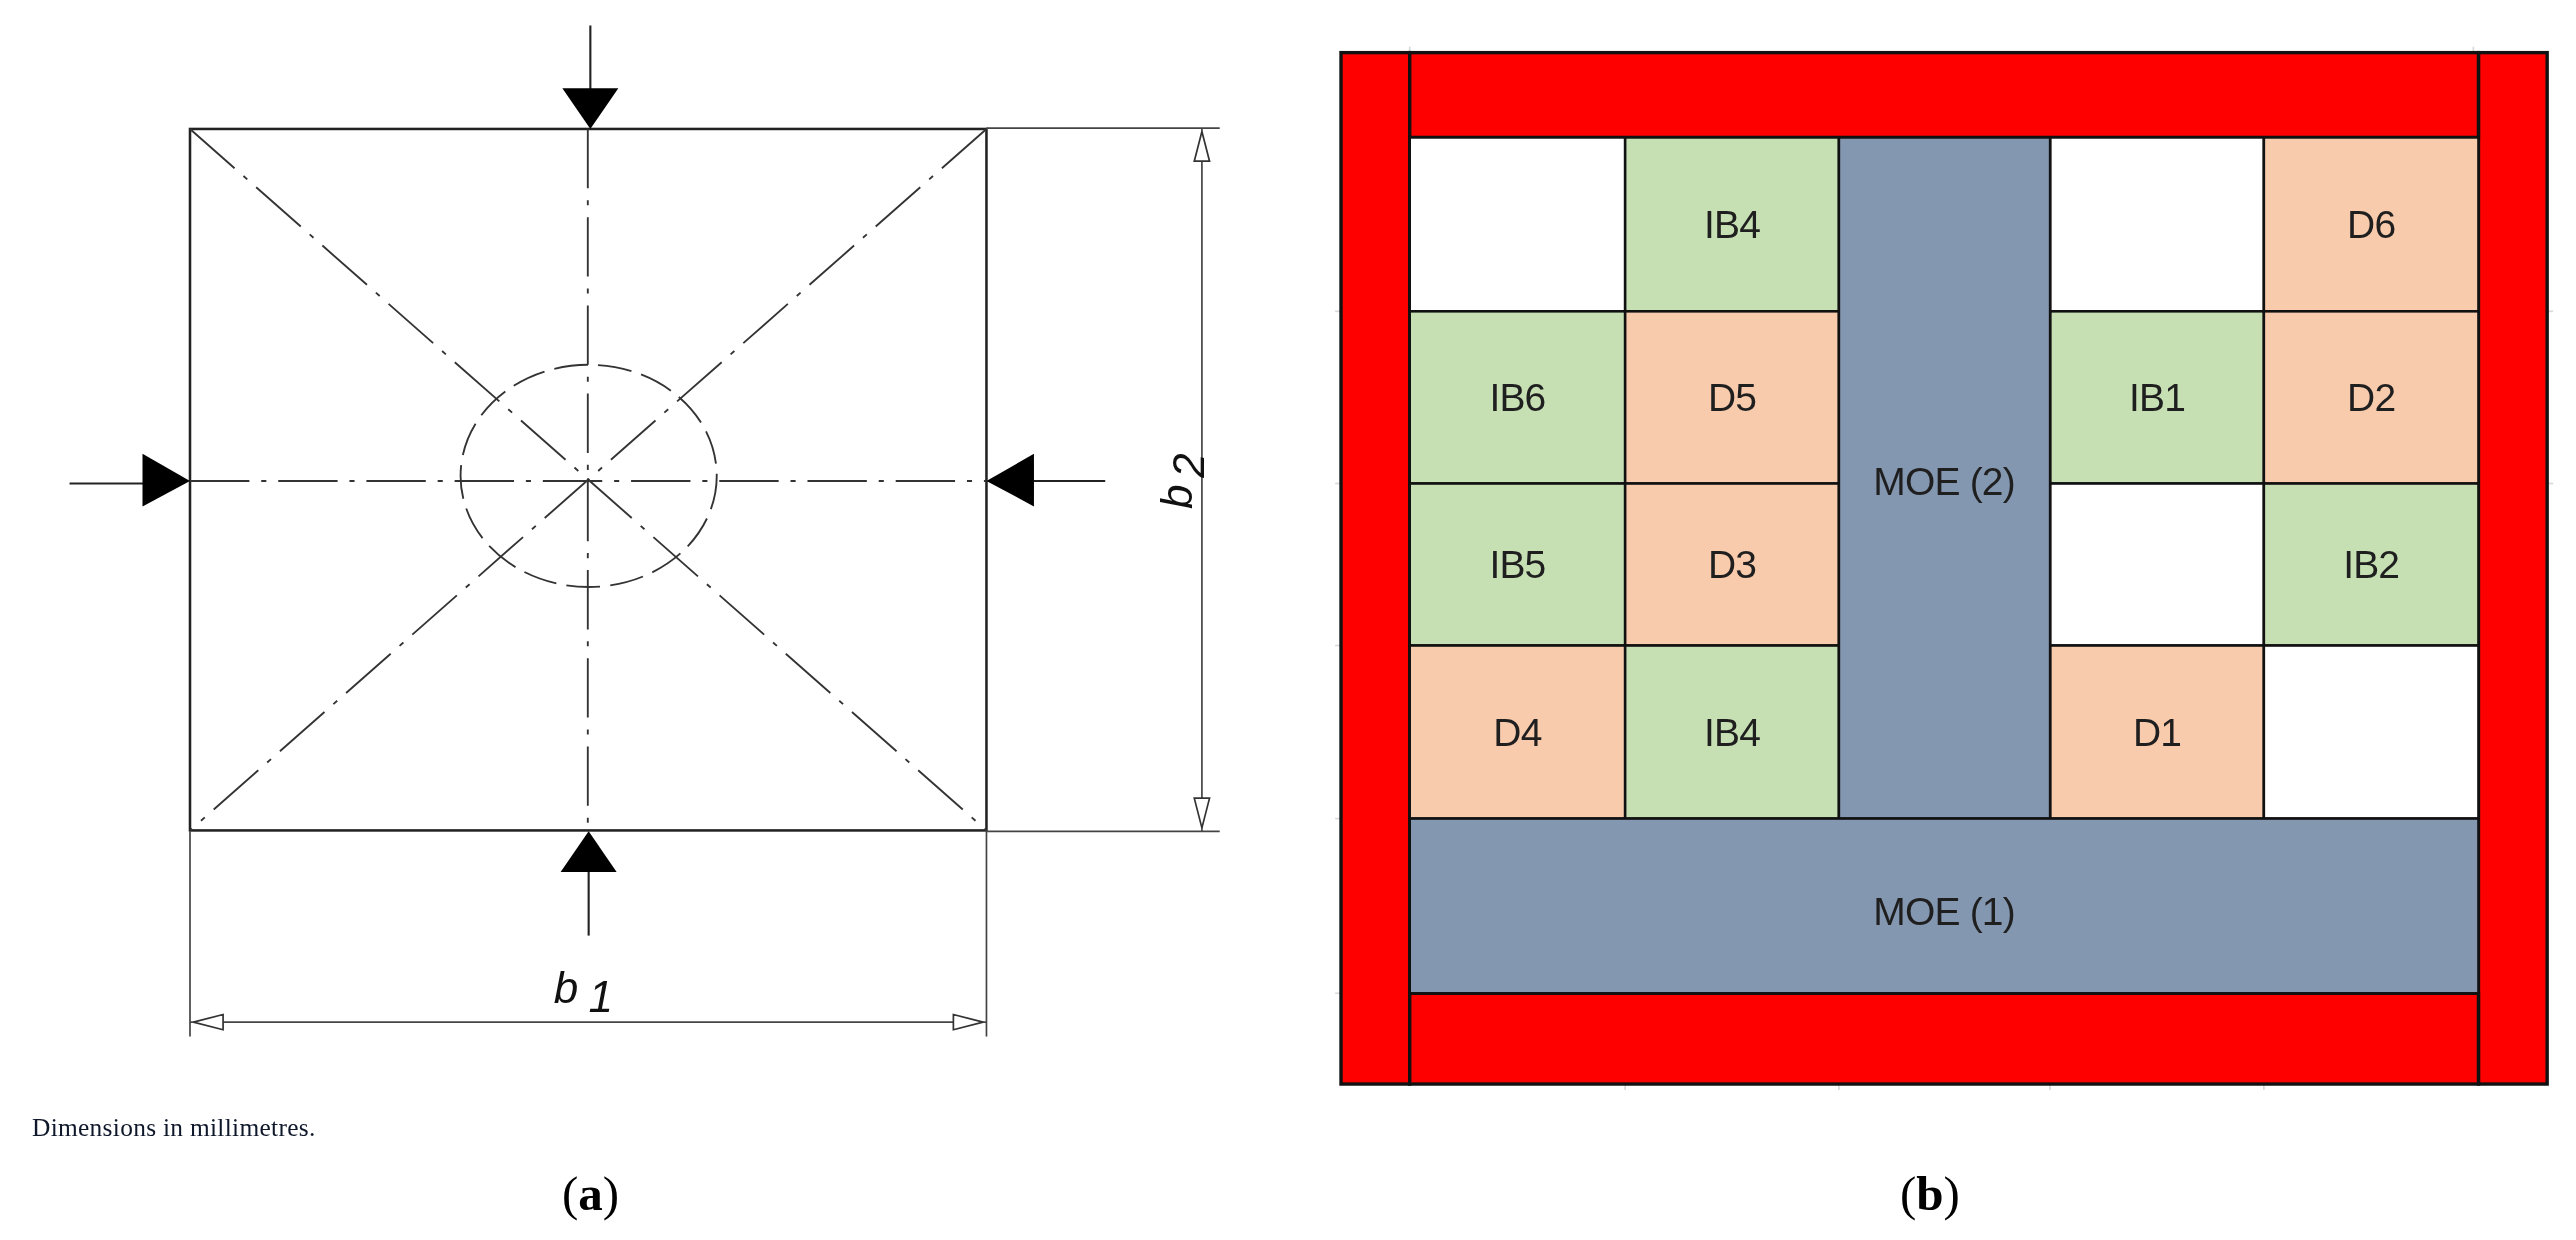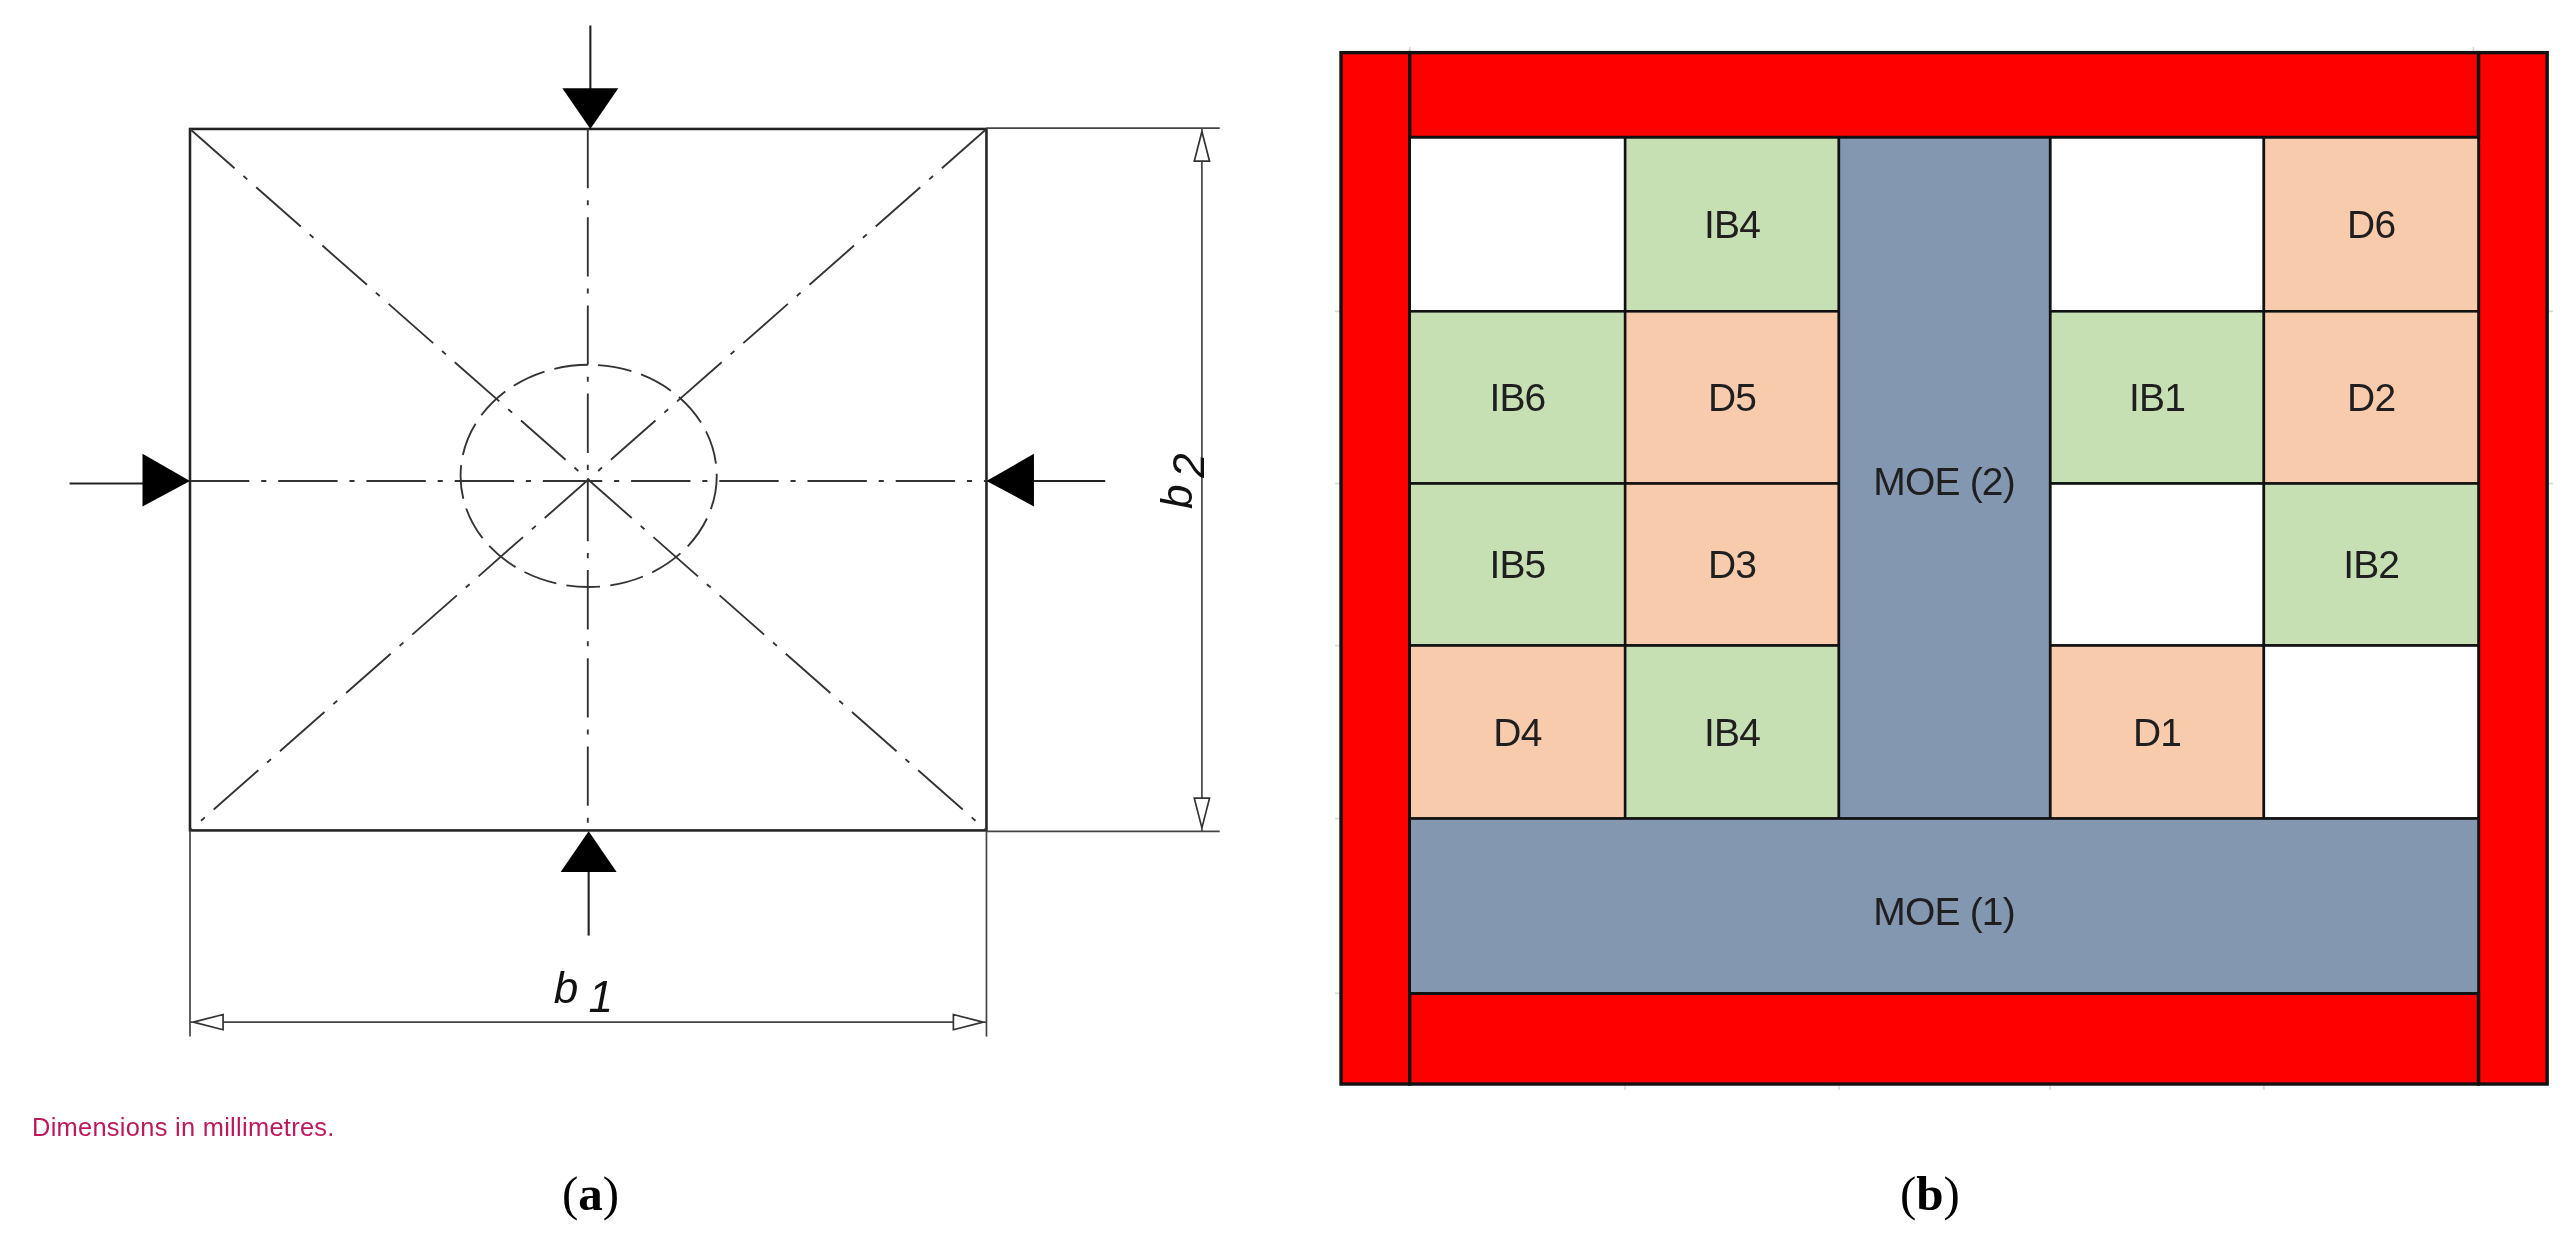--- a/index.html
+++ b/index.html
@@ -1,18 +1,18 @@
 <!DOCTYPE html>
 <html style="font-size:13.6px"><head>
 <meta charset="utf-8">
 <style>
   html, body { margin:0; padding:0; background:#ffffff; }
   body { width:2576px; height:1241px; position:relative; overflow:hidden; font-family:"Liberation Sans", sans-serif; }
   #stage { position:absolute; left:0; top:0; width:2576px; height:1241px; }
-  .caption-note { position:absolute; left:32px; top:1113px; font-family:Liberation Sans, sans-serif; font-size:25.4px; color:#be185d; letter-spacing:0.3px; }
+  .caption-note { position:absolute; left:32px; top:1113px; font-family:Liberation Serif, serif; font-size:25.4px; color:#0f172a; letter-spacing:0.3px; }
   .panel-label { position:absolute; font-family:"Liberation Serif", serif; font-size:49px; color:#000; }
   .panel-label b { font-weight:bold; }
   #label-a { left:562px; top:1165px; }
   #label-b { left:1900px; top:1165px; }
   svg text.cell { font-family:"Liberation Sans", sans-serif; font-size:46px; fill:#1f1f1f; text-anchor:middle; dominant-baseline:central; letter-spacing:-1px; }
   svg text.dim { font-family:"Liberation Sans", sans-serif; font-style:italic; font-size:52px; fill:#111; }
 </style>
 </head>
 <body>
 

